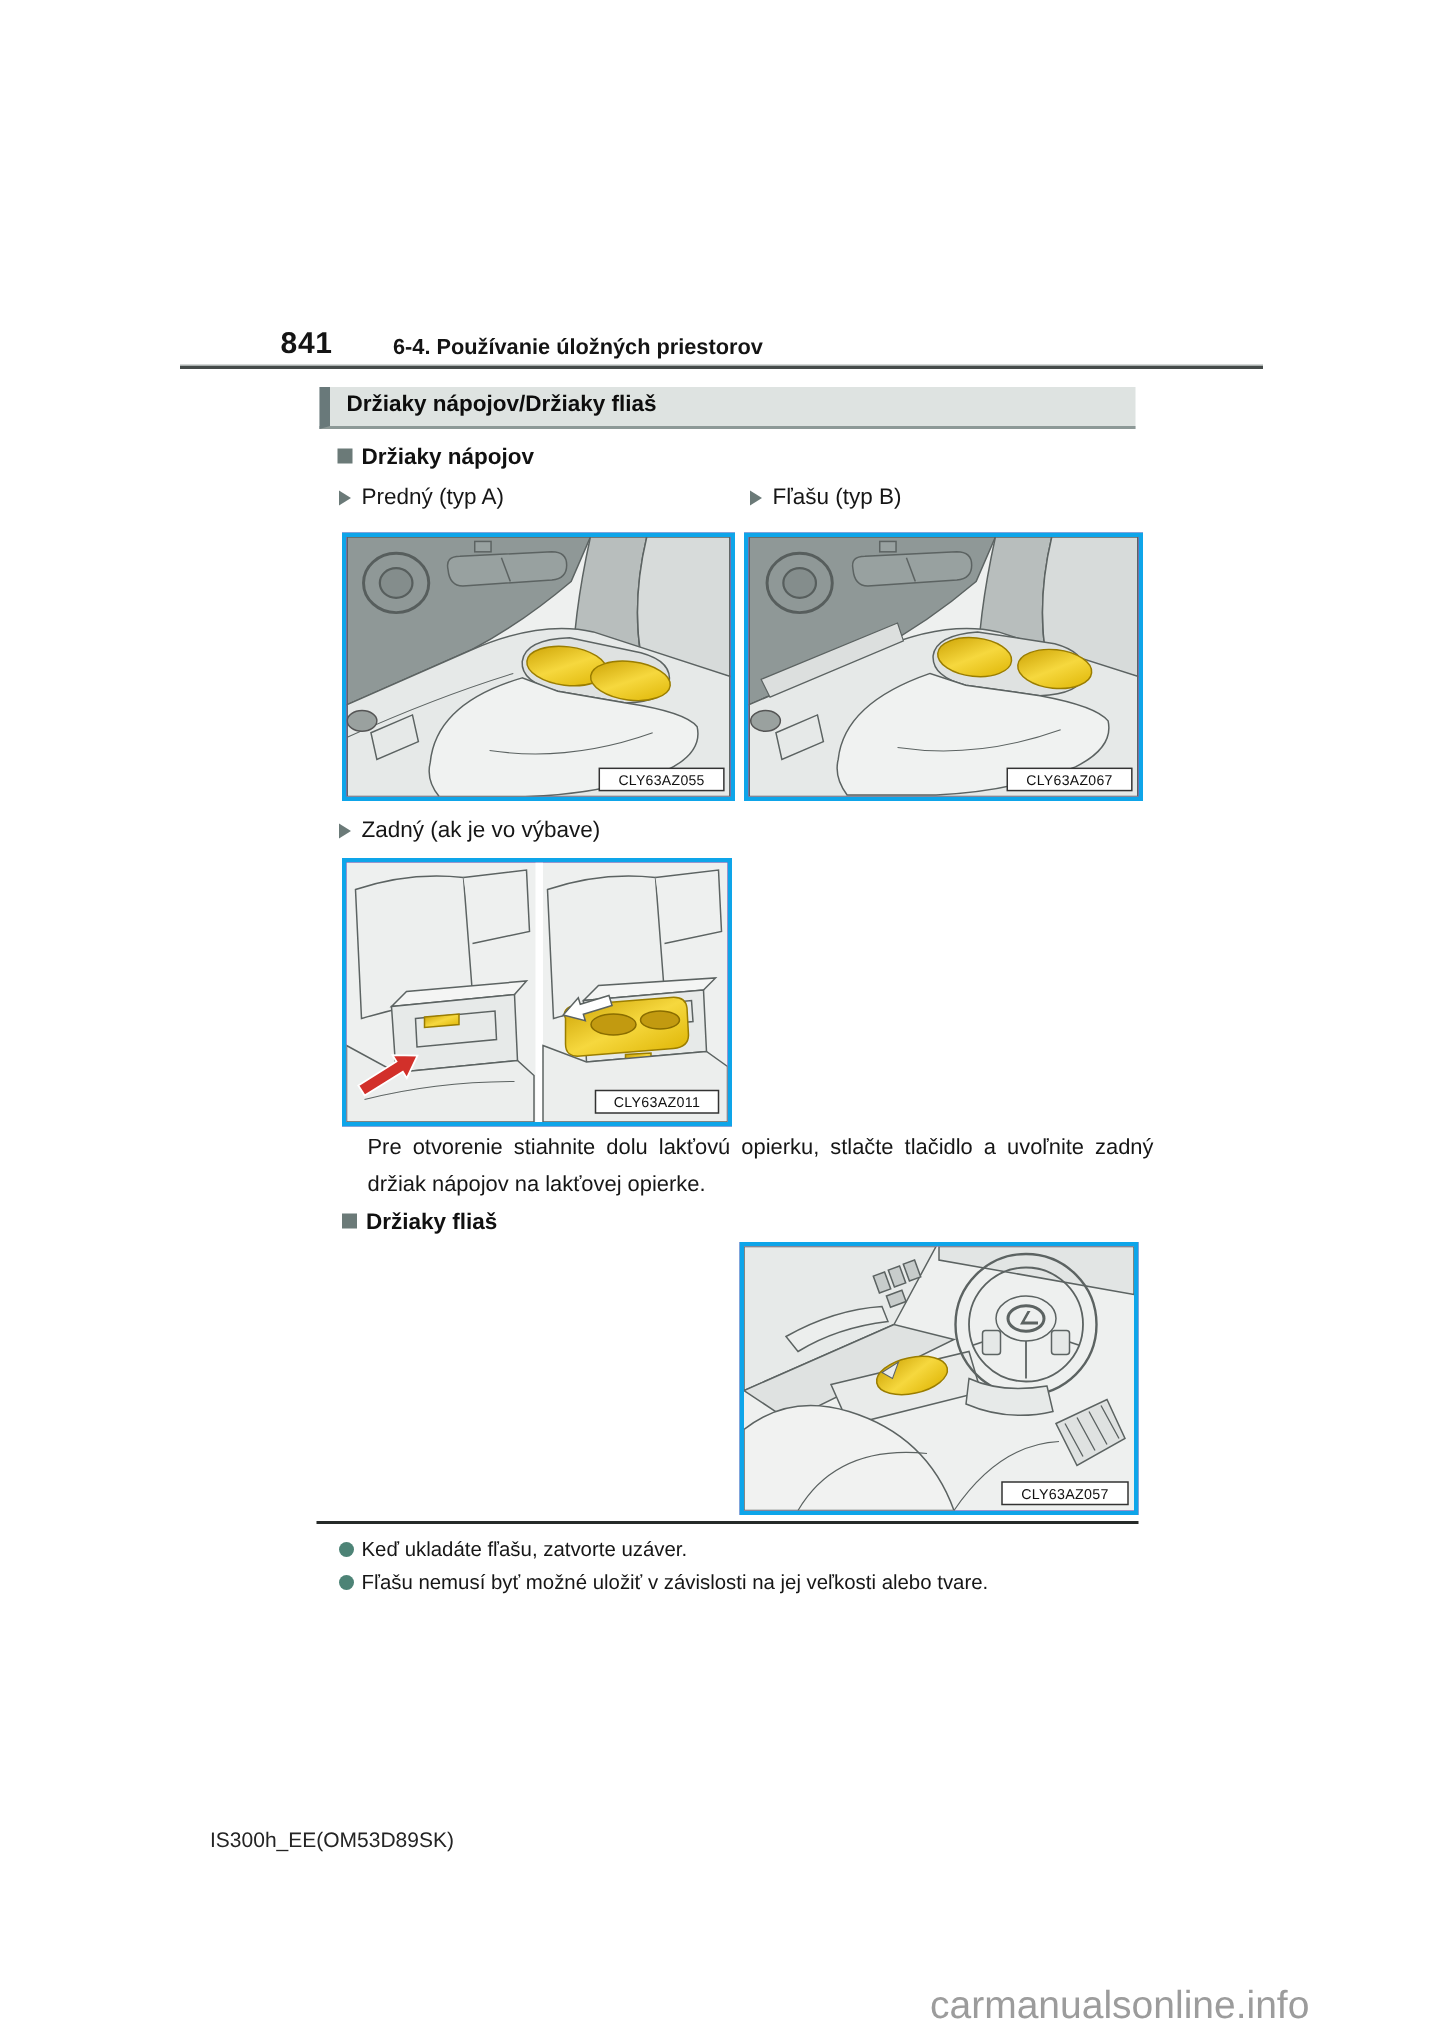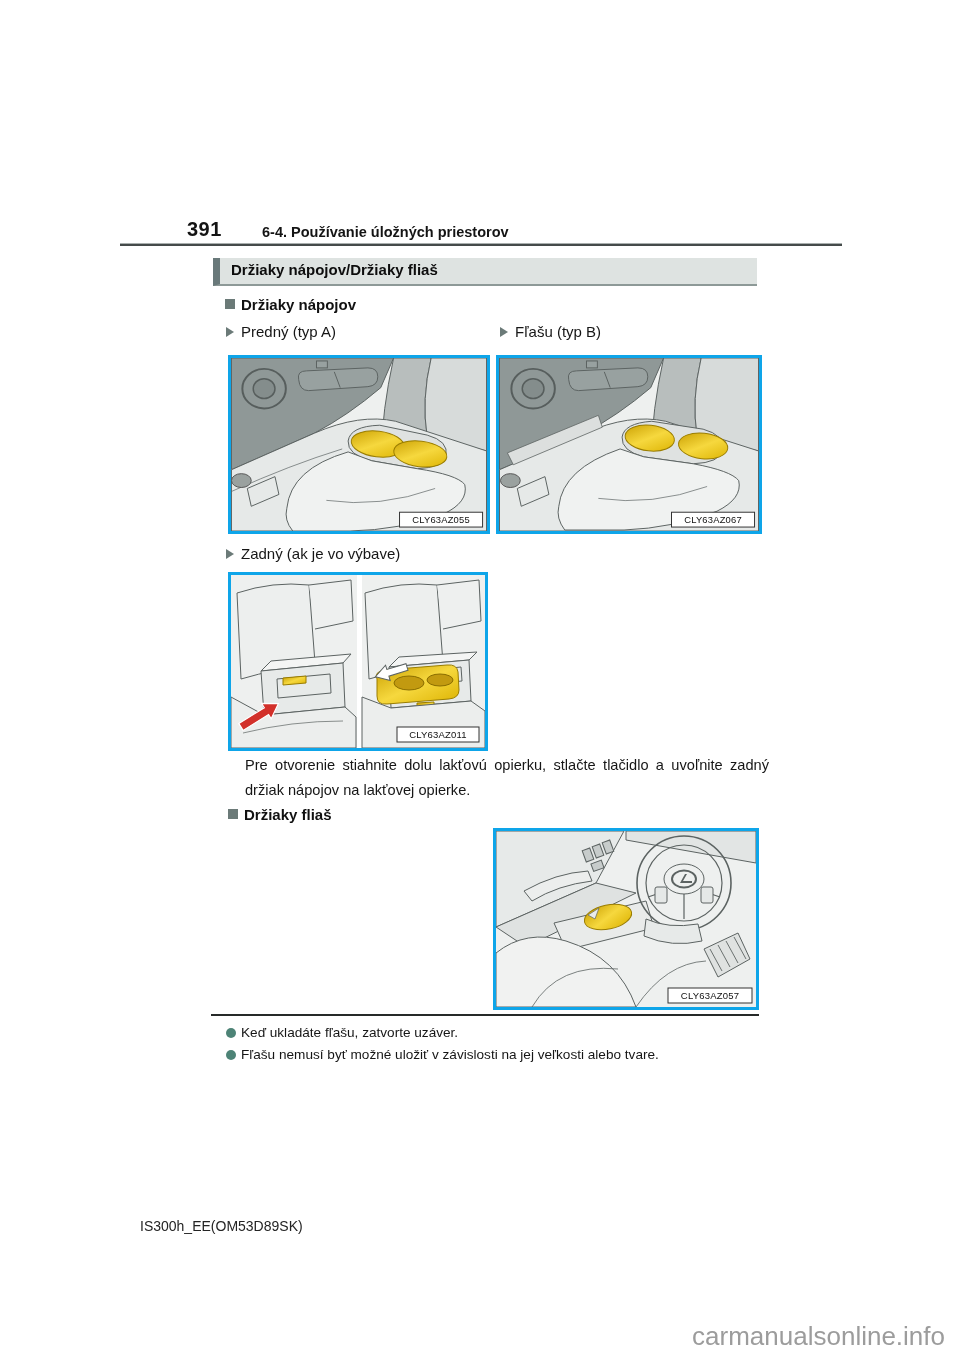--- a/index.html
+++ b/index.html
@@ -33,28 +33,28 @@
 
   .para{left:245px;top:753px;width:524px;font-size:14.6px;line-height:25px;
         text-align:justify;color:#161616;}
 
   .notes-rule{left:211px;top:1014px;width:548px;height:2px;background:#262a29;}
   .note-row{left:226px;width:540px;display:flex;align-items:flex-start;}
   .note-dot{width:10px;height:10px;border-radius:50%;background:#4d8376;flex:0 0 10px;margin:4px 5px 0 0;}
   .note-text{font-size:13.6px;line-height:18px;color:#161616;}
 
   .footer-code{left:140px;top:1218px;font-size:14px;color:#242424;}
-  .watermark{left:620px;top:1321px;width:325px;text-align:right;font-size:26px;color:#9c9c9c;}
+  .watermark{left:620px;top:1321px;width:325px;font-size:26px;color:#9c9c9c;}
 </style>
 </head>
 <body>
 
 <div id="page">
 
-  <div class="abs page-number">391</div>
+  <div class="abs page-number">841</div>
   <div class="abs chapter">6-4. Používanie úložných priestorov</div>
   <div class="abs header-rule"></div>
 
   <div class="abs title-bar">
     <span class="t">Držiaky nápojov/Držiaky fliaš</span>
   </div>
 
   <span class="abs sq" style="left:225px;top:299px;"></span>
   <div class="abs heading" style="left:241px;top:296px;">Držiaky nápojov</div>
 

